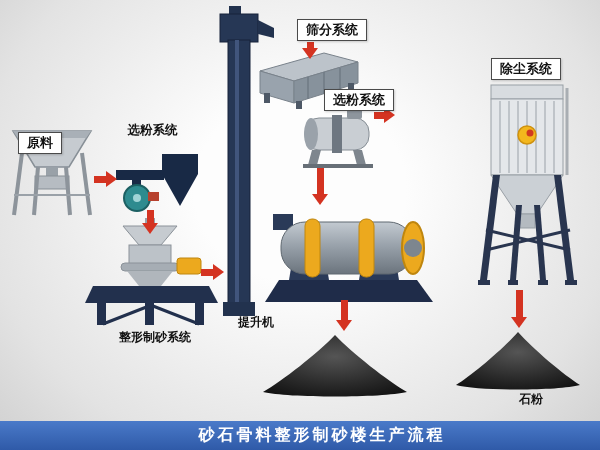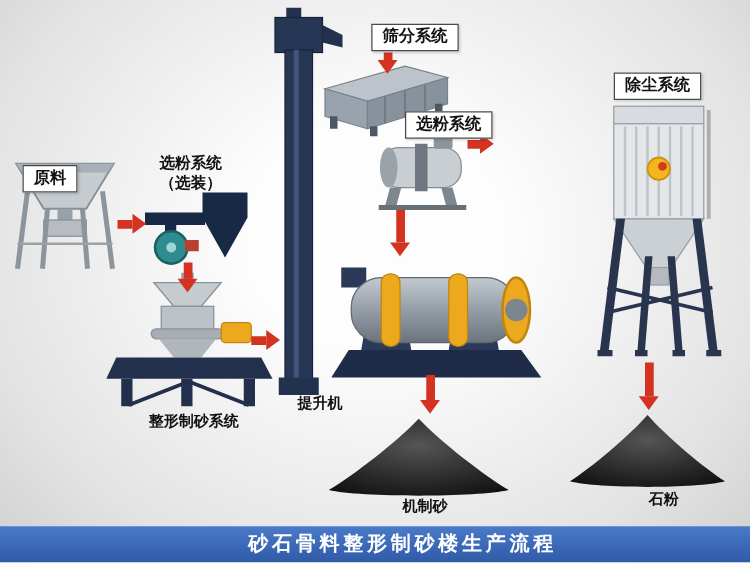--- a/index.html
+++ b/index.html
@@ -238,29 +238,27 @@
     </div>
   <div class="arr down" style="left:511px;top:290px;">
       <div class="shaft" style="height:27px"></div>
       <div class="head"></div>
     </div>
 
   <div class="lbox" style="left:18px;top:113px;margin-top:19px;">原料</div>
 
   <div class="ltext" style="left:105px;top:122px;width:95px;font-size:12.5px;">
     <div>选粉系统</div>
-    <div>（选装）</div>
   </div>
 
   <div class="lbox" style="left:297px;top:19px;">筛分系统</div>
   <div class="lbox" style="left:324px;top:89px;">选粉系统</div>
   <div class="lbox" style="left:491px;top:58px;">除尘系统</div>
 
   <div class="ltext" style="left:95px;top:330px;width:120px;">整形制砂系统</div>
   <div class="ltext" style="left:226px;top:315px;width:60px;">提升机</div>
-  <div class="ltext" style="left:305px;top:398px;width:70px;">机制砂</div>
   <div class="ltext" style="left:501px;top:392px;width:60px;">石粉</div>
 
   <div id="banner">
     <span>砂石骨料整形制砂楼生产流程</span>
   </div>
 
 </div>
 
 </body></html>

